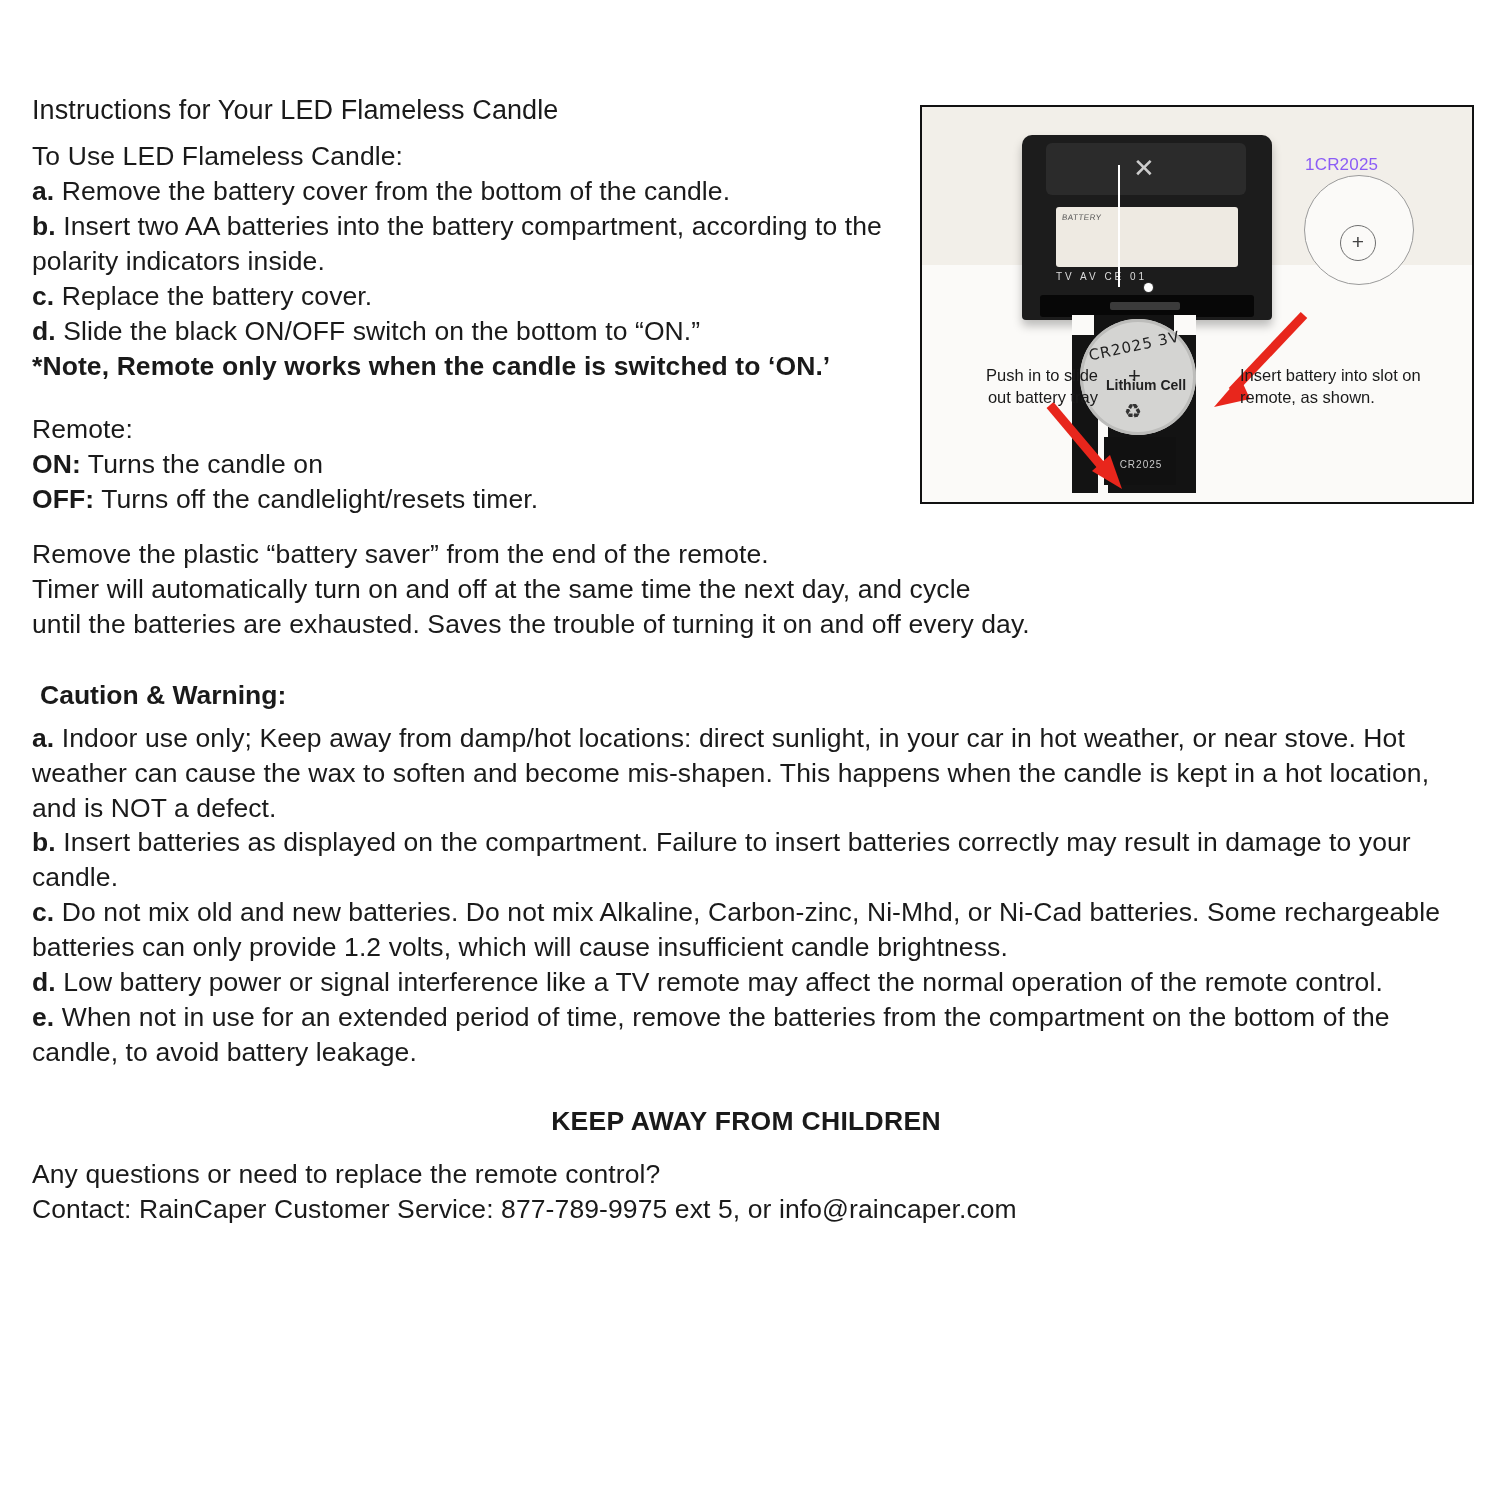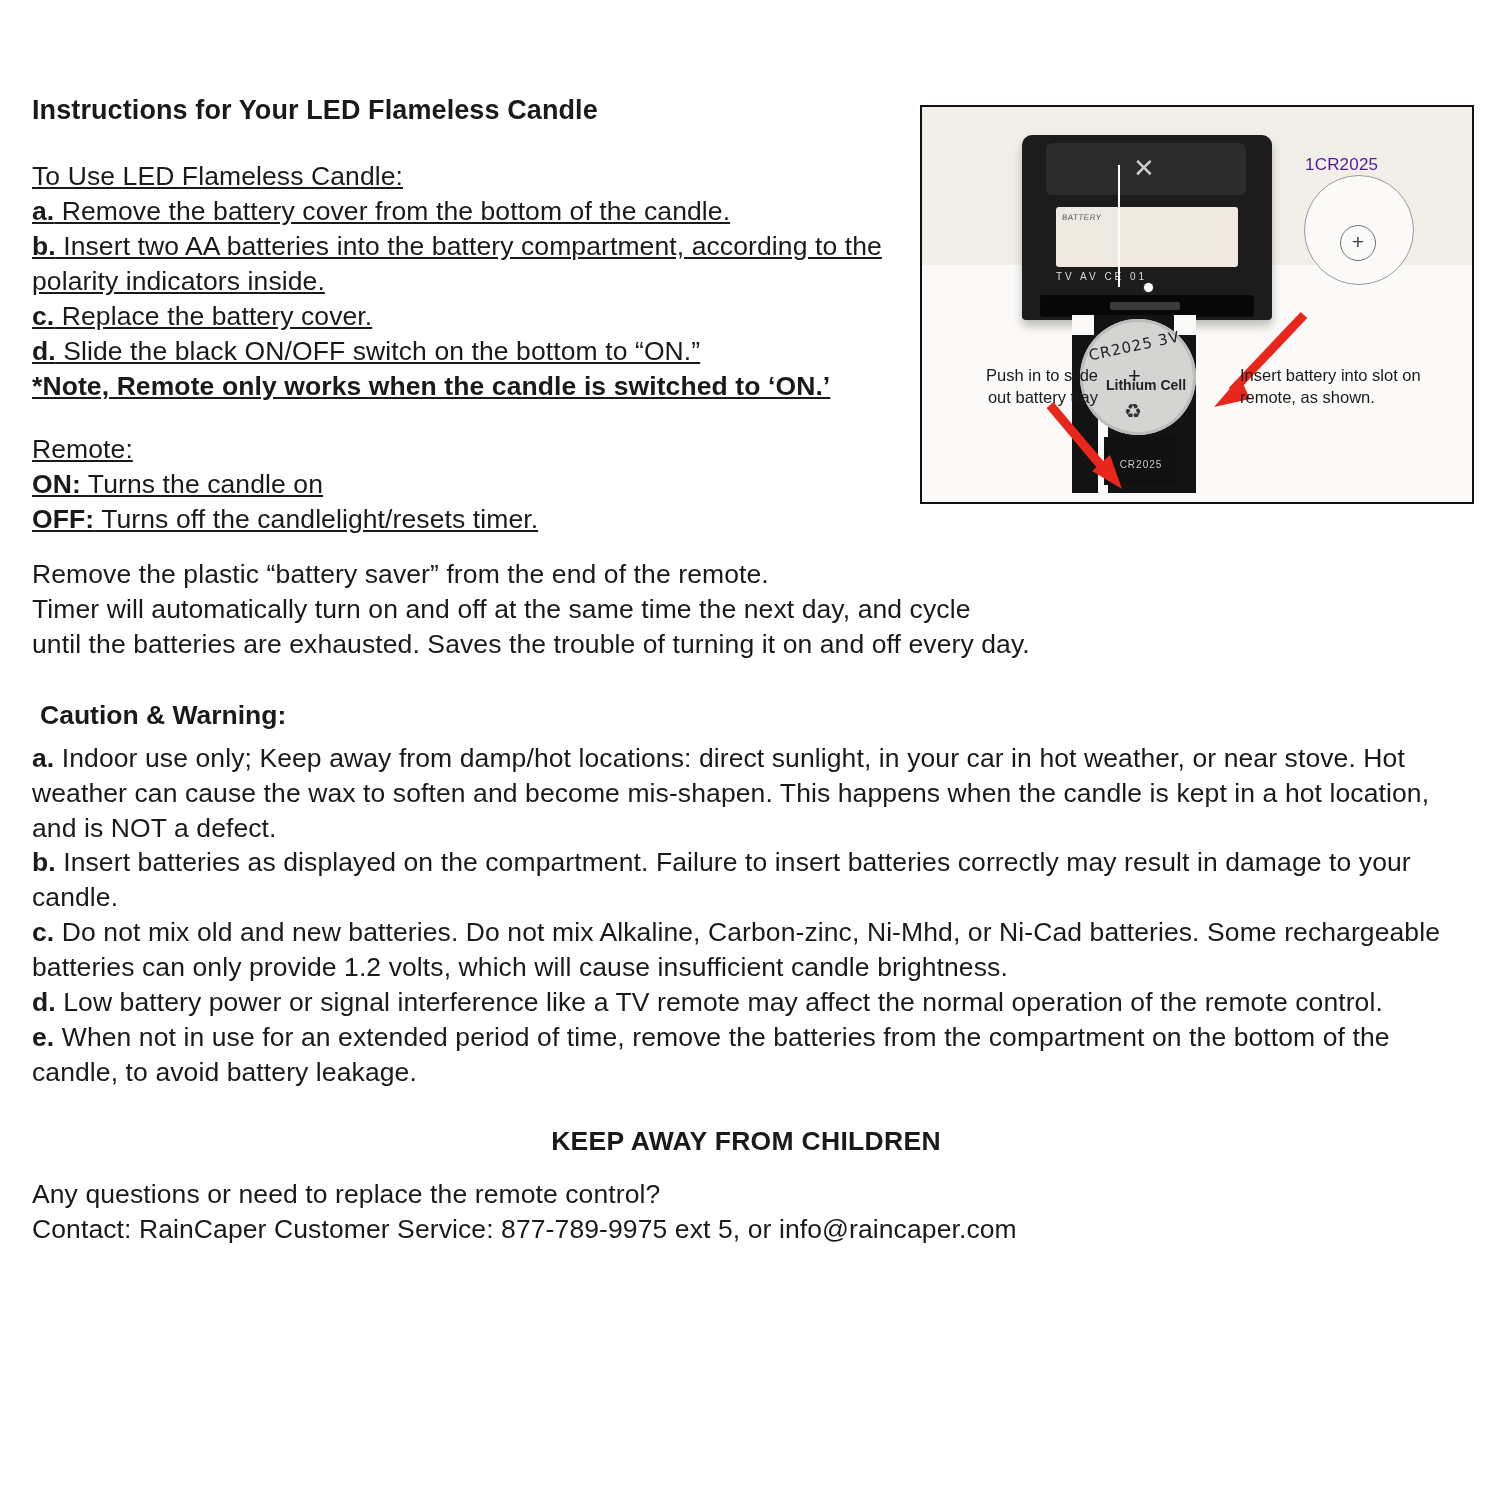--- a/index.html
+++ b/index.html
@@ -16,27 +16,26 @@
   }
   .page {
     position: relative;
     width: 1500px;
     height: 1500px;
     box-sizing: border-box;
     padding: 95px 40px 0 32px;
   }
   .doc-title {
     font-size: 27px;
-    font-weight: bold;
+    font-weight: normal;
     letter-spacing: 0.1px;
-    margin: 0 0 33px 0;
+    margin: 0 0 13px 0;
   }
   .text-col {
     width: 880px;
-    text-decoration: underline;
   }
   p.block {
     margin: 0 0 0 0;
     font-size: 26.5px;
     line-height: 1.32;
     letter-spacing: 0.1px;
   }
   p.block + p.block {
     margin-top: 0;
   }
@@ -193,21 +192,21 @@
     color: #444;
     font-size: 21px;
     line-height: 32px;
     text-align: center;
   }
   .coin-label {
     position: absolute;
     left: 383px;
     top: 48px;
     font-size: 17px;
-    color: #4c1d95;
+    color: #8b5cf6;
     letter-spacing: 0.2px;
   }
   .tray {
     position: absolute;
     left: 150px;
     top: 208px;
     width: 124px;
     height: 178px;
     background: #131313;
   }

